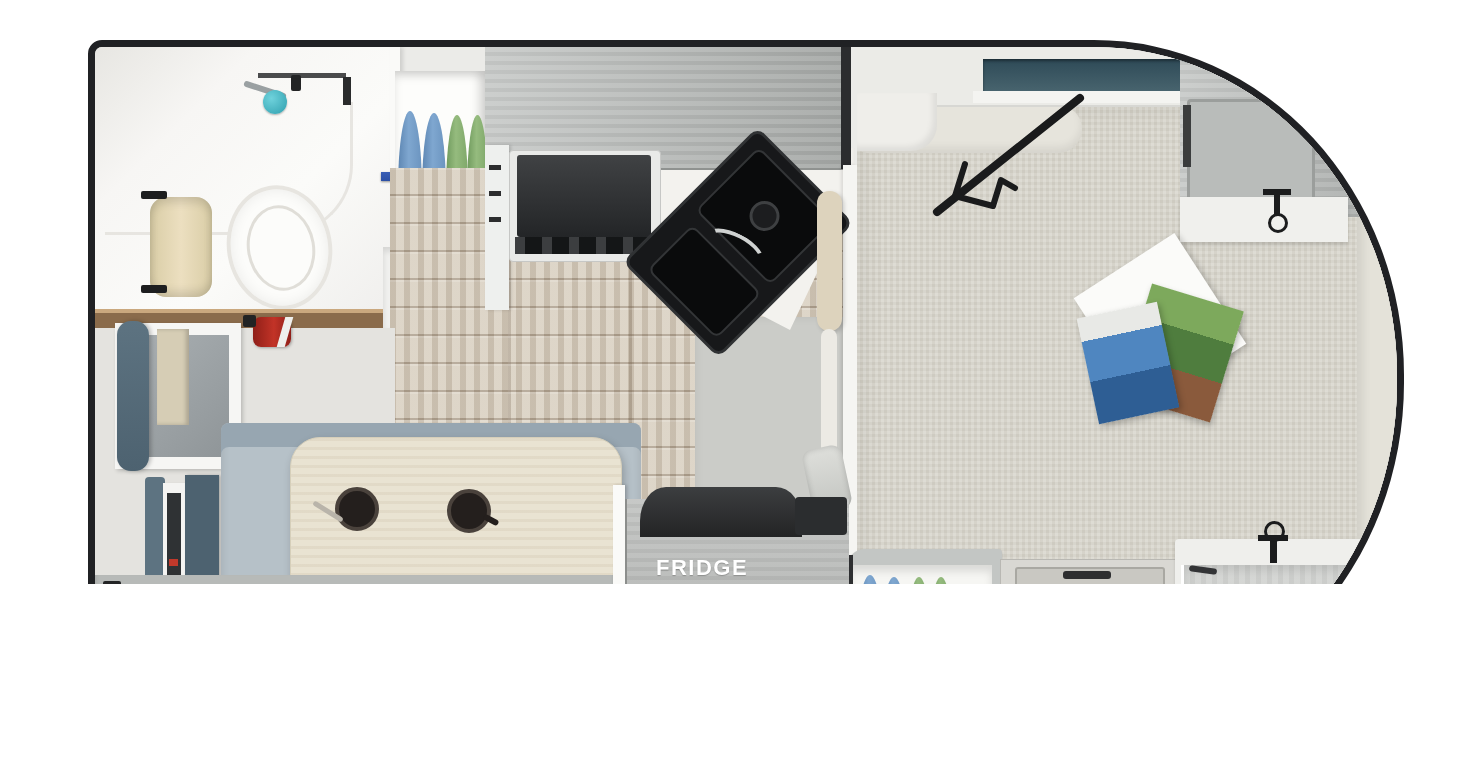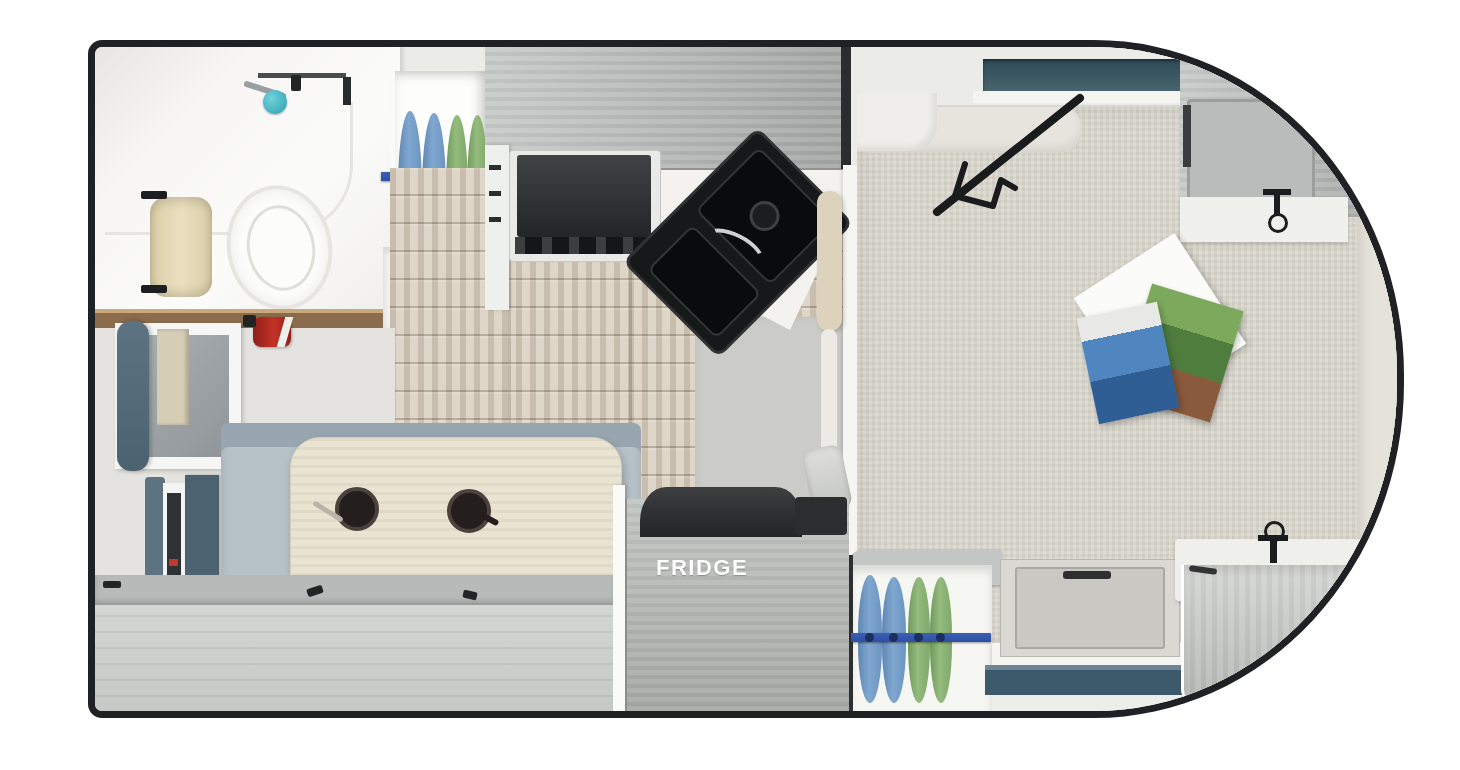--- a/index.html
+++ b/index.html
@@ -1,16 +1,16 @@
 <!DOCTYPE html>
 <html style="--outline: #202124; --floor-wood: #d9d0c1; --bed-fabric: #d6d3c9; --bench-slate: #4d6270; --cushion: #b6c1c8; --table-wood: #e9e3d2; --shirt-blue: #7fa7d0; --shirt-green: #95bb7e; --rod-blue: #2d50a5; --sink-black: #17181a; --step-teal: #3c5a6c; --ext-red: #c23327;"><head>
 <meta charset="utf-8">
 <style>
   html,body{margin:0;padding:0;background:#ffffff;}
-  #stage{position:relative;width:1460px;height:770px;background:#ffffff;overflow:hidden;
+  #stage{position:relative;width:1460px;height:584px;background:#ffffff;overflow:hidden;
          font-family:"Liberation Sans", sans-serif;}
   .abs{position:absolute;}
 
   
   #camper{left:88px;top:40px;width:1302px;height:664px;border:7px solid var(--outline,#202124);
           border-radius:14px 310px 310px 14px / 14px 335px 335px 14px;overflow:hidden;
           background:#ebebe8;}
   #inner{position:absolute;left:0;top:0;width:1302px;height:664px;}
 
   

